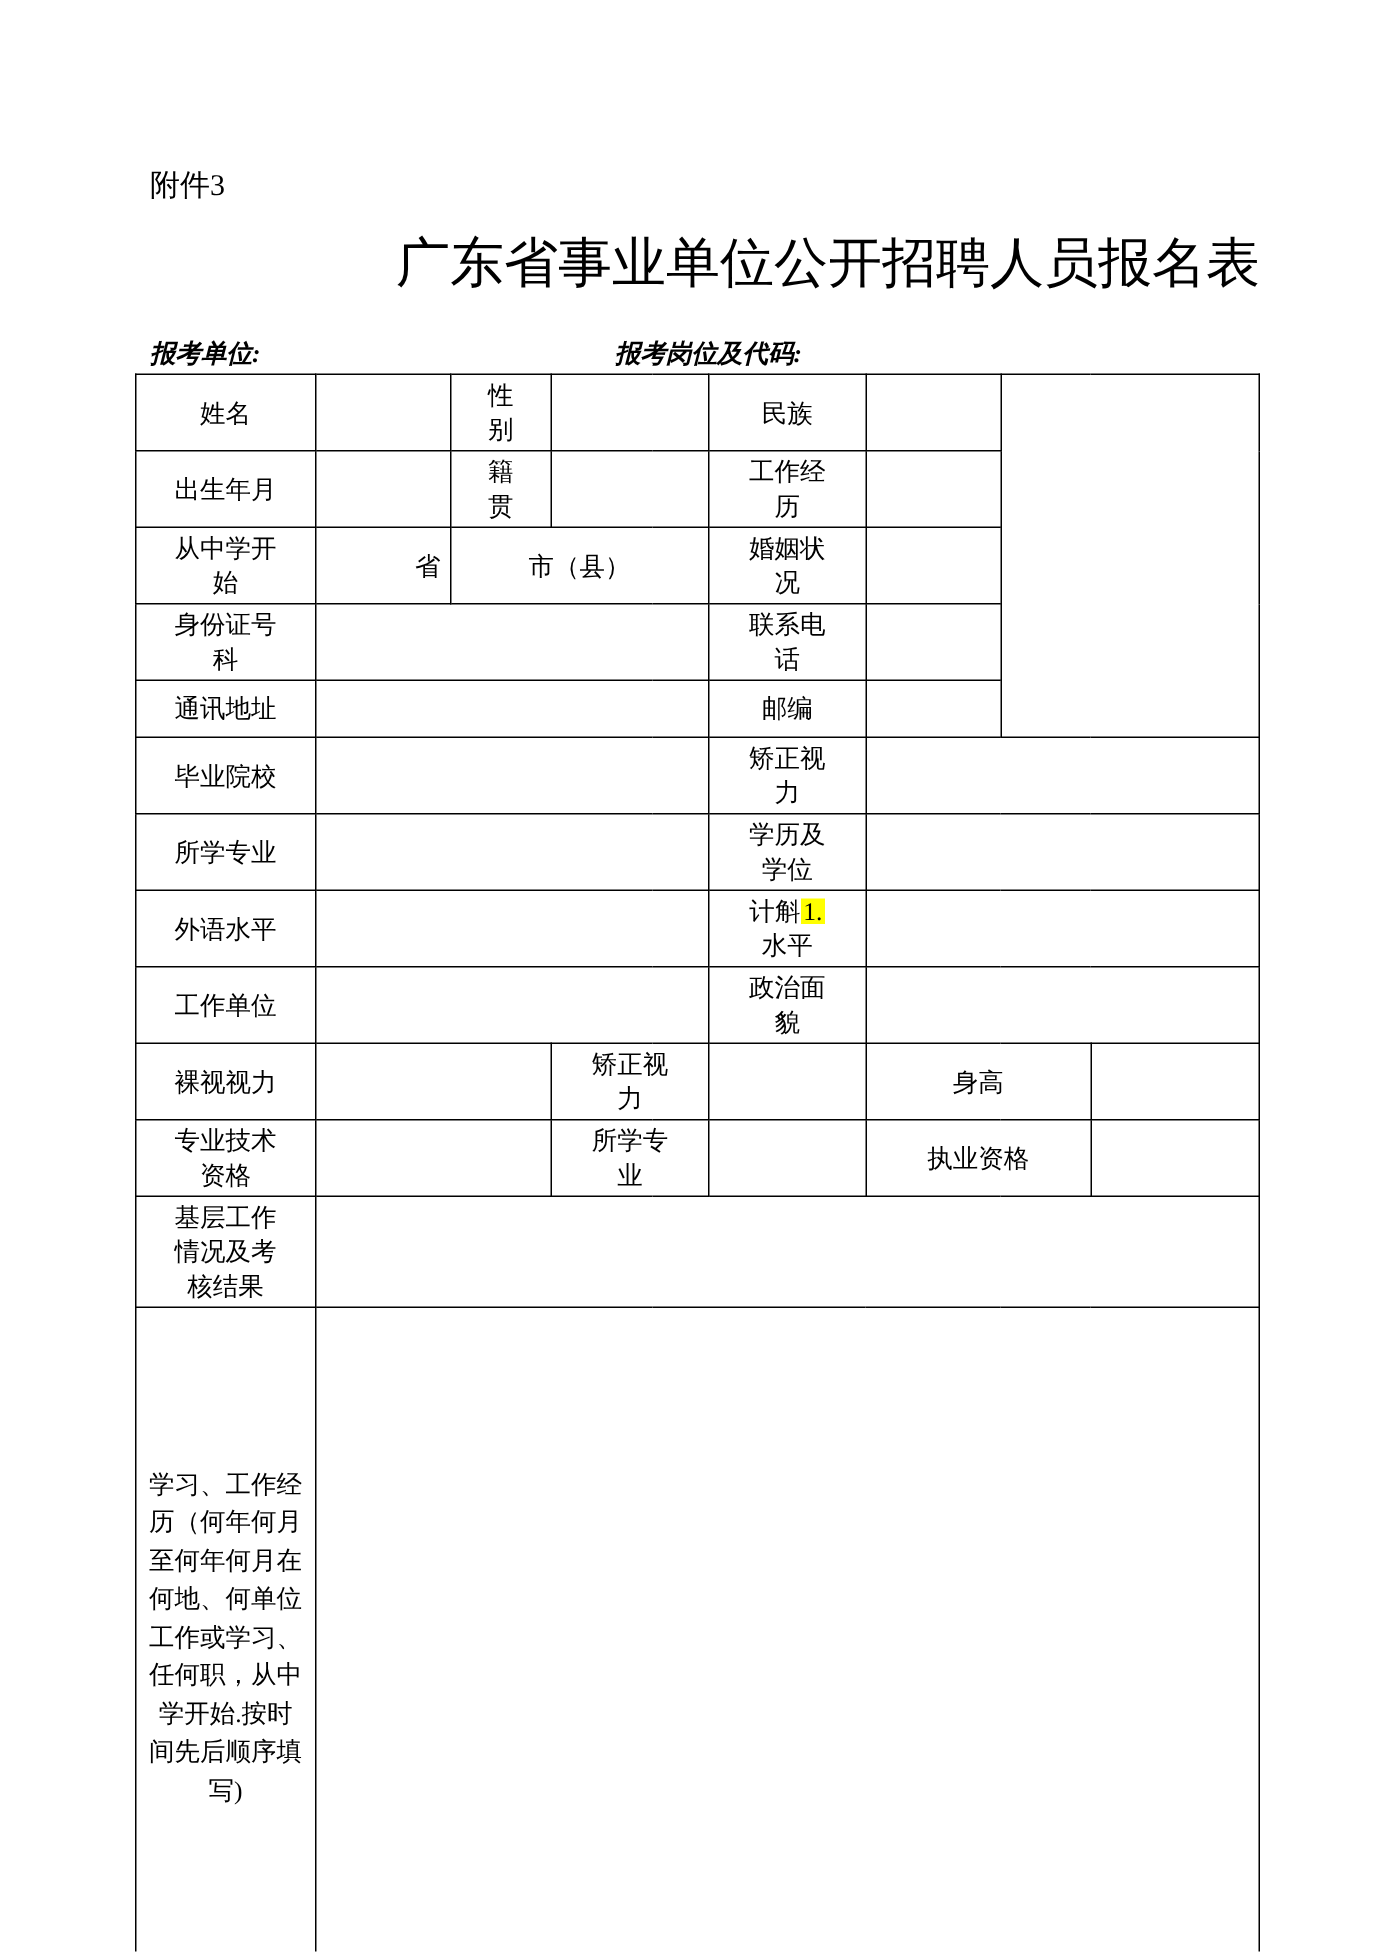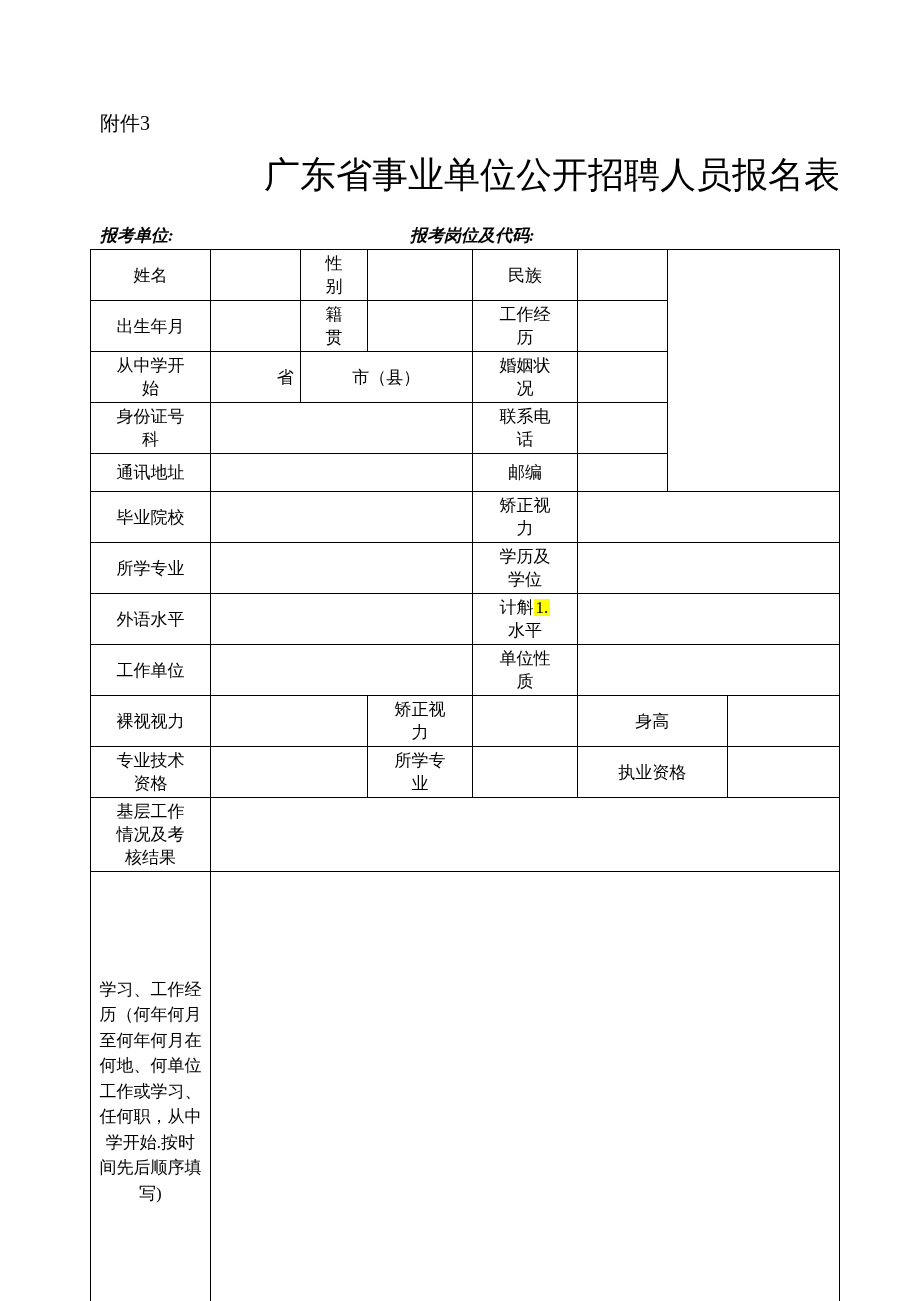--- a/index.html
+++ b/index.html
@@ -156,21 +156,21 @@
     <td colspan="4"></td>
     <td>
       <span>计斛</span><span class="highlight-box">1.</span><span>水平</span>
     </td>
     <td colspan="3"></td>
   </tr>
 
   <tr>
     <td>工作单位</td>
     <td colspan="4"></td>
-    <td>单位性质</td>
+    <td>政治面貌</td>
     <td colspan="3"></td>
   </tr>
 
   <tr>
     <td>裸视视力</td>
     <td colspan="2"></td>
     <td colspan="2">矫正视力</td>
     <td></td>
     <td colspan="2">身高</td>
     <td></td>

